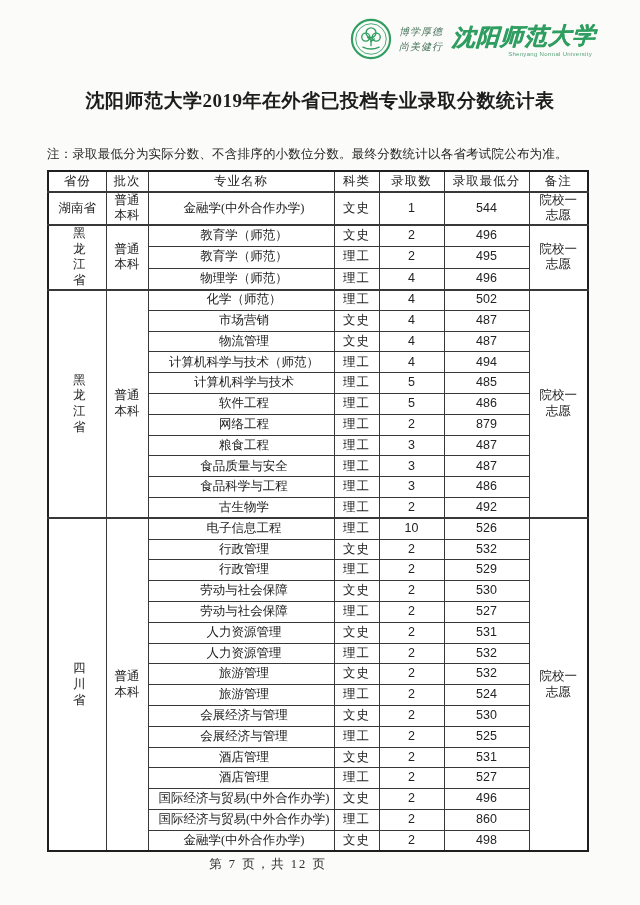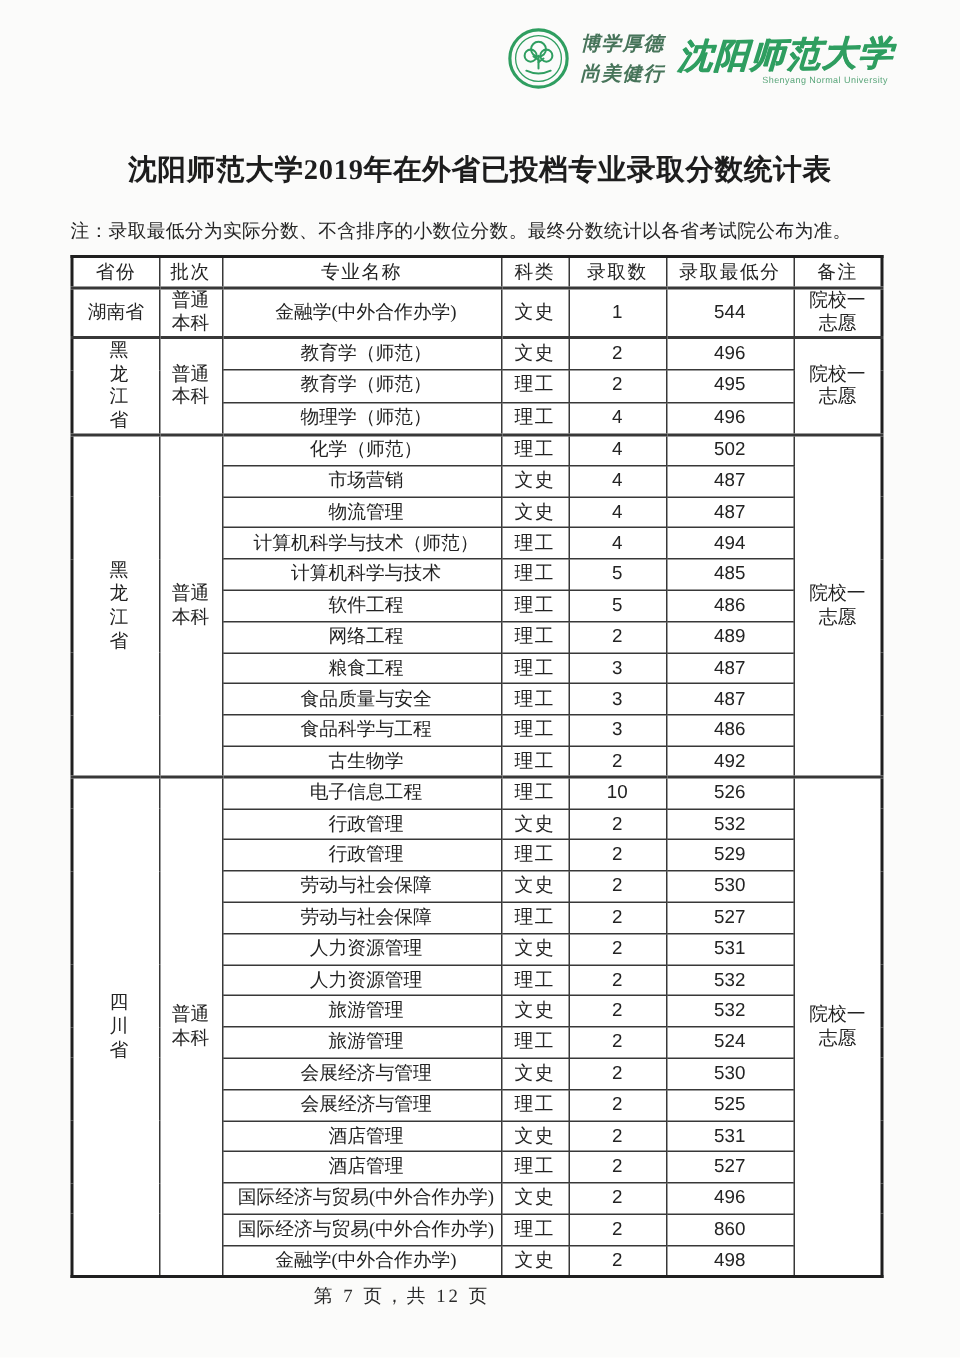--- a/index.html
+++ b/index.html
@@ -13,40 +13,40 @@
     overflow: hidden;
   }
 
   
   .brand {
     position: absolute; top: 18px; right: 44px;
     display: flex; align-items: center; gap: 7px;
   }
   .emblem { width: 42px; height: 42px; }
   .motto {
-    font-size: 13px; font-weight: bold; color: #47745a;
+    font-size: 10px; font-weight: normal; color: #47745a;
     line-height: 1.55; letter-spacing: 1px;
     font-style: italic; white-space: nowrap;
   }
   .name-block { display: flex; flex-direction: column; align-items: center; margin-left: 2px; }
   .uni-name {
     font-size: 23px; font-weight: bold; color: #2f9e60;
     font-style: italic; letter-spacing: 1px; white-space: nowrap;
     transform: skewX(-4deg) rotate(-1deg);
     text-shadow: 0.4px 0.4px 0 #2f9e60;
   }
   .uni-name-en {
     font-size: 6px; color: #58a579; letter-spacing: 0.3px;
     margin-top: -1px; align-self: flex-end; margin-right: 4px;
     font-family: "Liberation Sans", sans-serif;
   }
 
   
   .doc-title {
-    position: absolute; top: 100px; left: 0; width: 640px;
+    position: absolute; top: 88px; left: 0; width: 640px;
     text-align: center; font-size: 19px; font-weight: bold;
     letter-spacing: 0.5px; color: #1d1d1d;
   }
   .doc-note {
     position: absolute; top: 146px; left: 47px; width: 546px;
     font-size: 12.5px; color: #242424; letter-spacing: 0.2px;
   }
 
   
   table.scores {
@@ -203,21 +203,21 @@
       <tr>
         <td class="major">软件工程</td>
         <td class="subject">理工</td>
         <td class="num">5</td>
         <td class="num">486</td>
       </tr>
       <tr>
         <td class="major">网络工程</td>
         <td class="subject">理工</td>
         <td class="num">2</td>
-        <td class="num">489</td>
+        <td class="num">879</td>
       </tr>
       <tr>
         <td class="major">粮食工程</td>
         <td class="subject">理工</td>
         <td class="num">3</td>
         <td class="num">487</td>
       </tr>
       <tr>
         <td class="major">食品质量与安全</td>
         <td class="subject">理工</td>

